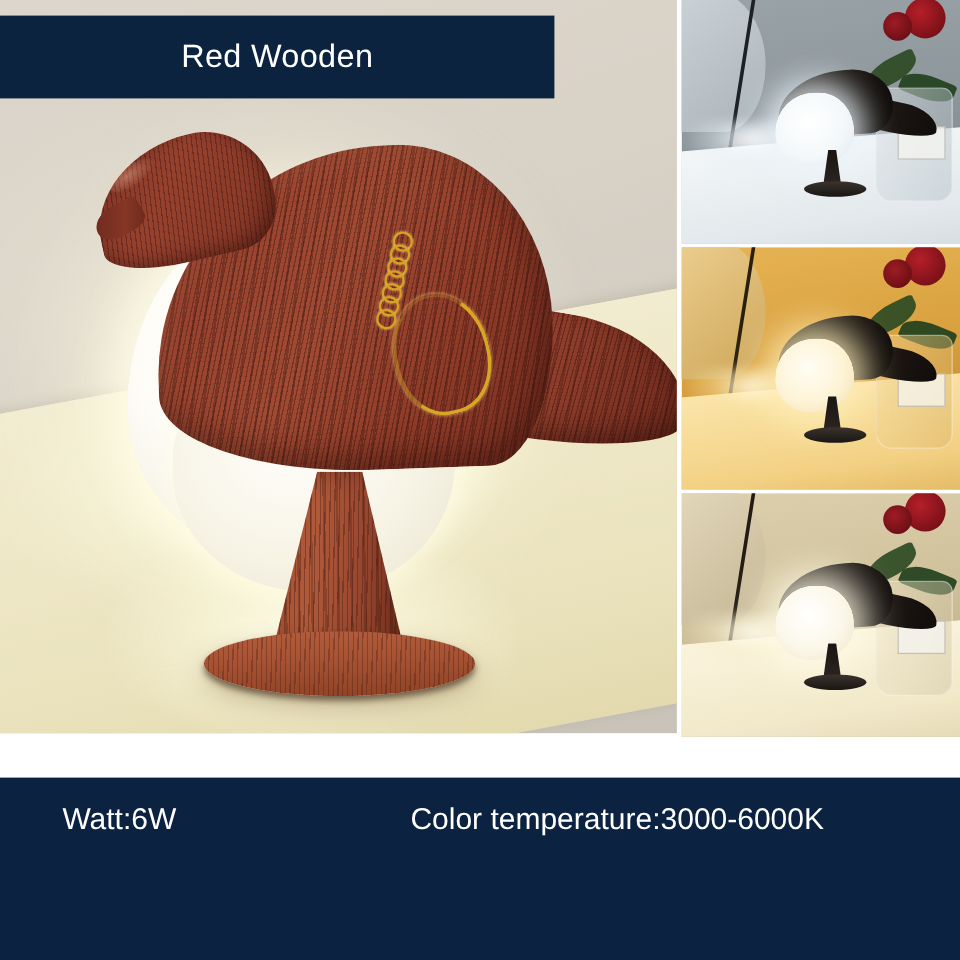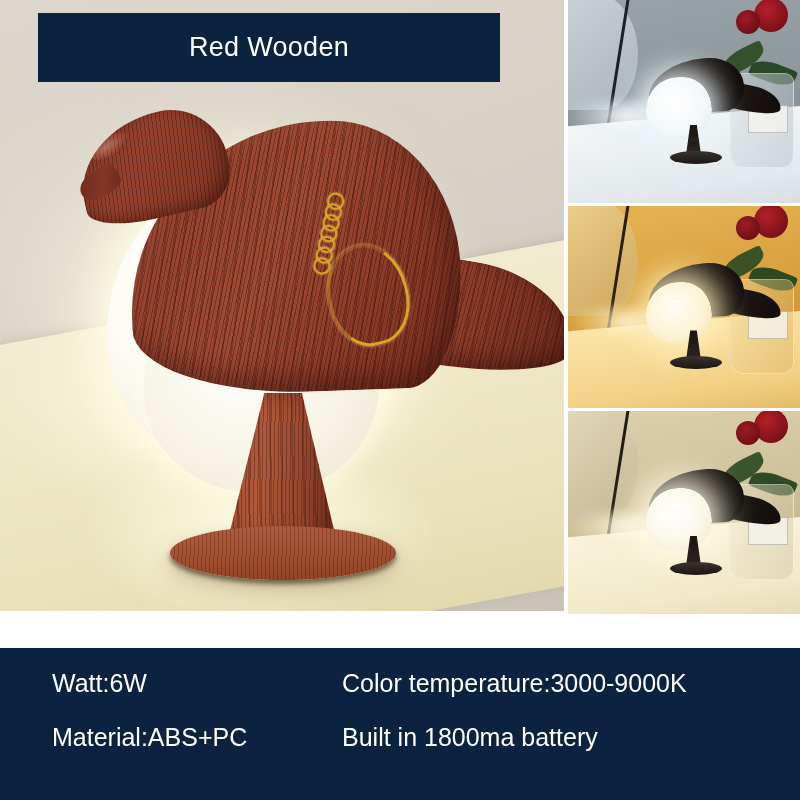--- a/index.html
+++ b/index.html
@@ -85,21 +85,21 @@
       linear-gradient(96deg,#9a4a30 0%,#b05a3a 32%,#9c4a31 60%,#7d3520 100%);
     box-shadow:inset -10px 0 22px rgba(50,16,10,.40);}
   .base{position:absolute;left:100px;top:418px;width:226px;height:54px;border-radius:50%;
     background:
       repeating-linear-gradient(91deg, rgba(70,26,16,.34) 0px, rgba(70,26,16,.34) 1px, rgba(0,0,0,0) 1px, rgba(0,0,0,0) 4px),
       linear-gradient(178deg,#b25c3c 0%,#a85434 40%,#8e4226 100%);
     box-shadow:0 4px 5px rgba(40,20,10,.55), 0 10px 22px rgba(120,90,50,.35);}
 
   
   .banner{position:absolute;left:0;top:13px;width:462px;height:69px;background:#0c2340;
-    display:flex;align-items:center;justify-content:center;margin-left:38px;}
+    display:flex;align-items:center;justify-content:center;}
   .banner-text{color:#fff;font-size:27px;letter-spacing:.3px;}
 
   
   .thumbs{position:absolute;left:568px;top:0;width:232px;height:614px;
     display:flex;flex-direction:column;gap:3px;}
   .thumb{position:relative;width:232px;flex:1;overflow:hidden;}
 
   .t-wall{position:absolute;inset:0;}
   .t-desk{position:absolute;left:-30px;top:57%;width:300px;height:60%;transform:rotate(-5deg);}
   .t-pillow{position:absolute;left:-26px;top:-8px;width:96px;height:118px;
@@ -275,24 +275,20 @@
         <div class="t-base"></div>
       </div>
     </div>
 
   </div>
 
   <div class="specs">
 
     <div class="spec-row" style="top:8px">
       <span class="spec-left">Watt:6W</span>
-      <span class="spec-right">Color temperature:3000-9000K</span>
-    </div>
-
-    <div class="spec-row" style="top:62px">
-      <span class="spec-left">Material:ABS+PC</span>
-      <span class="spec-right">Built in 1800ma battery</span>
-    </div>
+      <span class="spec-right">Color temperature:3000-6000K</span>
+    </div>
+
 
 
   </div>
 
 </div>
 
 </body></html>

